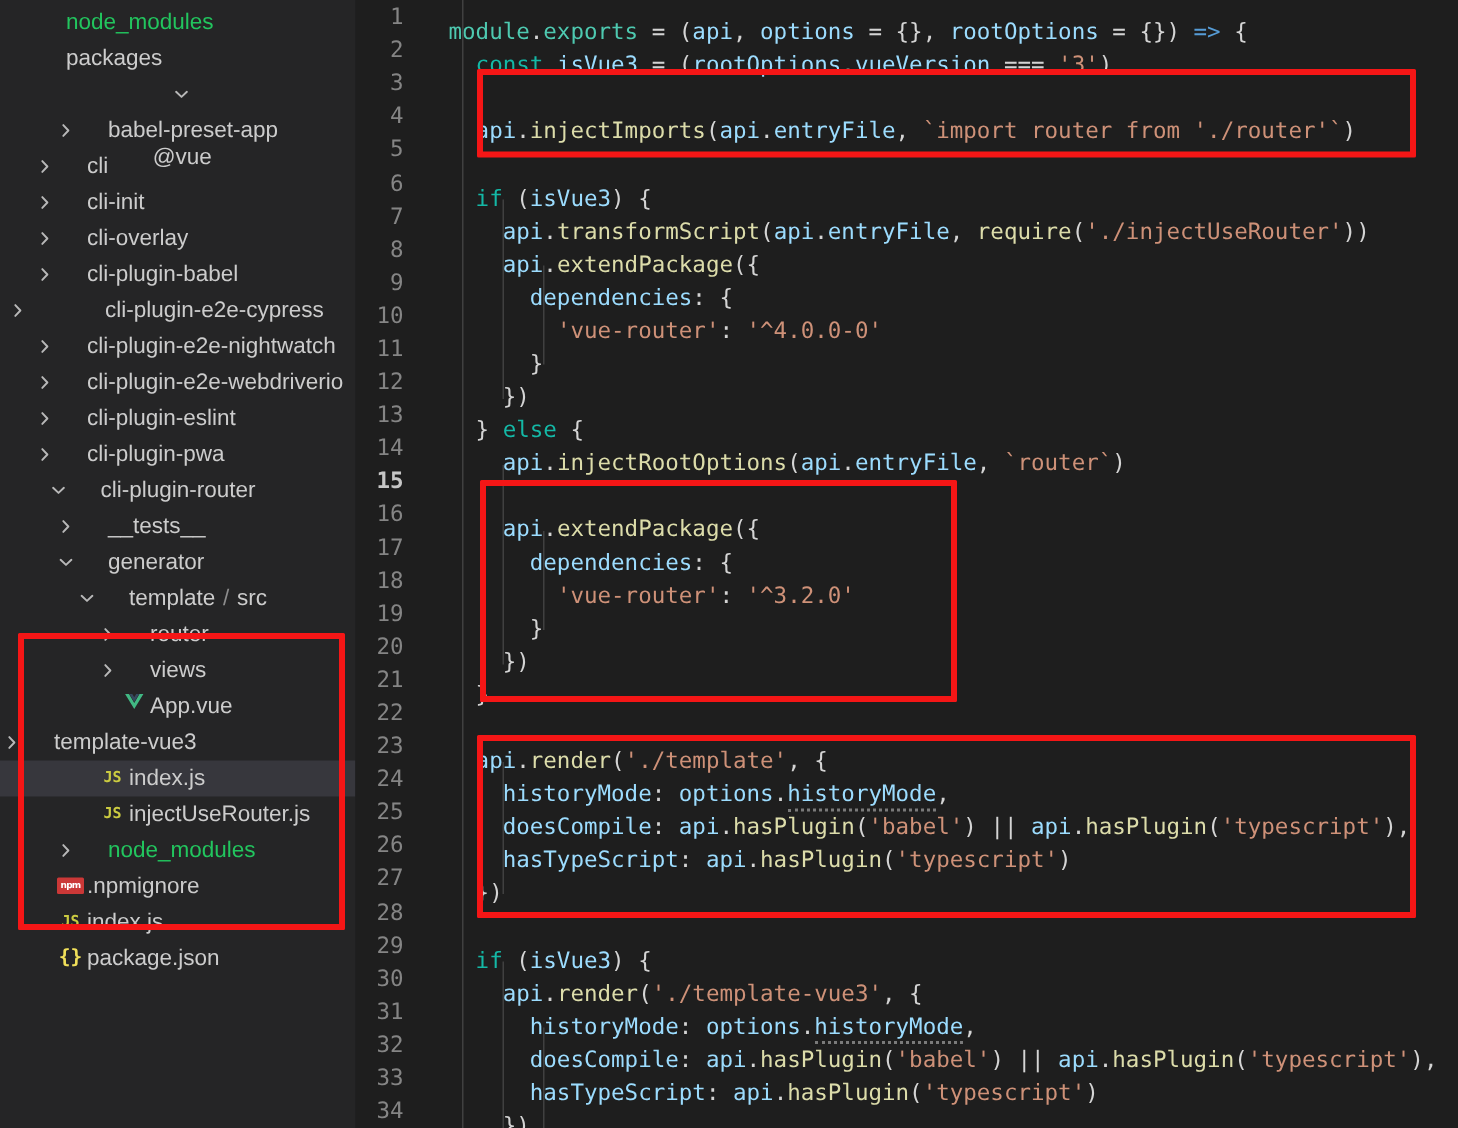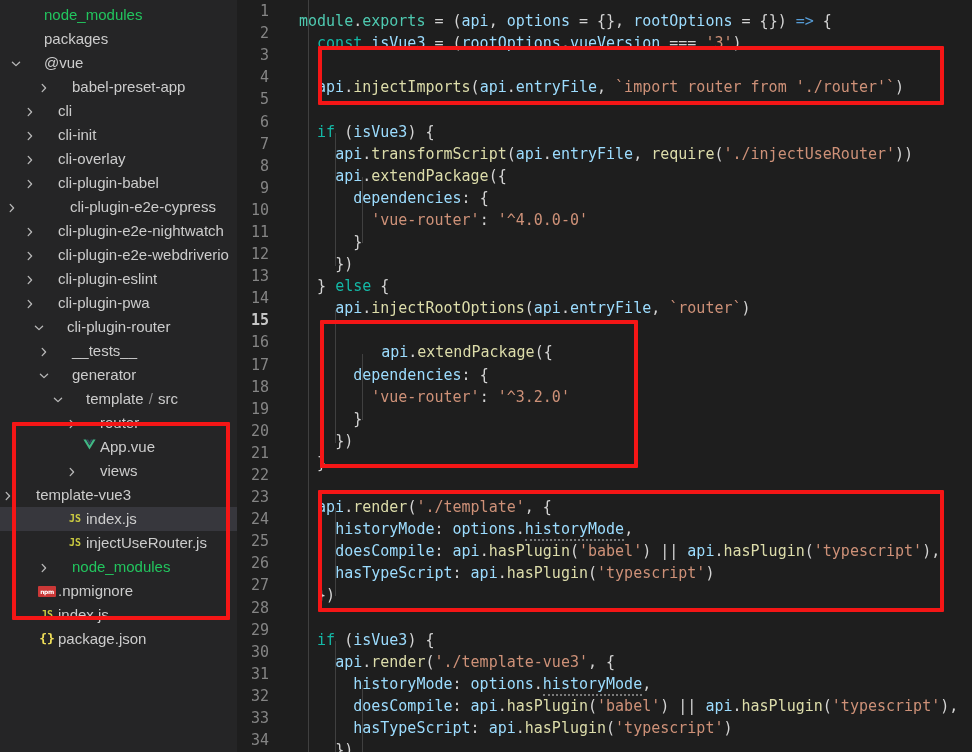--- a/index.html
+++ b/index.html
@@ -136,21 +136,21 @@
         <div class="row dim" style="padding-left: 8px;">
           <span class="chev"></span>
           <span class="ficon"></span>
           <span class="lbl">node_modules</span>
         </div>
         <div class="row" style="padding-left: 8px;">
           <span class="chev"></span>
           <span class="ficon"></span>
           <span class="lbl">packages</span>
         </div>
-        <div class="row" style="padding-left: 8px;">
+        <div class="row" style="padding-left: 8px; flex-direction: column;">
           <span class="chev"><svg width="10" height="10" viewBox="0 0 10 10">
               <path d="M1.4 3.2 L5 6.6 L8.6 3.2" fill="none" stroke="#b8b8b8" stroke-width="1.3" stroke-linecap="round" stroke-linejoin="round"></path>
             </svg></span>
           <span class="ficon"></span>
           <span class="lbl">@vue</span>
         </div>
         <div class="row" style="padding-left: 36px;">
           <span class="chev"><svg width="10" height="10" viewBox="0 0 10 10">
               <path d="M3.2 1.4 L6.6 5 L3.2 8.6" fill="none" stroke="#b8b8b8" stroke-width="1.3" stroke-linecap="round" stroke-linejoin="round"></path>
             </svg></span>
@@ -247,35 +247,35 @@
             </svg></span>
           <span class="ficon"></span>
           <span class="lbl"><span>template</span><span class="sep"> / </span><span>src</span></span>
         </div>
         <div class="row" style="padding-left: 64px;">
           <span class="chev"><svg width="10" height="10" viewBox="0 0 10 10">
               <path d="M3.2 1.4 L6.6 5 L3.2 8.6" fill="none" stroke="#b8b8b8" stroke-width="1.3" stroke-linecap="round" stroke-linejoin="round"></path>
             </svg></span>
           <span class="ficon"></span>
           <span class="lbl">router</span>
+        </div>
+        <div class="row" style="padding-left: 64px;">
+          <span class="chev"><svg width="10" height="10" viewBox="0 0 10 10">
+              <path d="M3.2 1.4 L6.6 5 L3.2 8.6" fill="none" stroke="#b8b8b8" stroke-width="1.3" stroke-linecap="round" stroke-linejoin="round"></path>
+            </svg></span>
+          <span class="ficon"></span>
+          <span class="lbl">views</span>
         </div>
         <div class="row" style="padding-left: 64px;">
           <span class="chev"></span>
           <span class="ficon"><svg width="13" height="11" viewBox="0 0 13 11">
               <path d="M0.4 0.6 H3 L6.5 6.6 L10 0.6 H12.6 L6.5 10.6 Z" fill="#41b883"></path>
               <path d="M3.3 0.6 H5.2 L6.5 2.9 L7.8 0.6 H9.7 L6.5 6.0 Z" fill="#35495e"></path>
             </svg></span>
           <span class="lbl">App.vue</span>
-        </div>
-        <div class="row" style="padding-left: 64px;">
-          <span class="chev"><svg width="10" height="10" viewBox="0 0 10 10">
-              <path d="M3.2 1.4 L6.6 5 L3.2 8.6" fill="none" stroke="#b8b8b8" stroke-width="1.3" stroke-linecap="round" stroke-linejoin="round"></path>
-            </svg></span>
-          <span class="ficon"></span>
-          <span class="lbl">views</span>
         </div>
         <div class="row" style="">
           <span class="chev"><svg width="10" height="10" viewBox="0 0 10 10">
               <path d="M3.2 1.4 L6.6 5 L3.2 8.6" fill="none" stroke="#b8b8b8" stroke-width="1.3" stroke-linecap="round" stroke-linejoin="round"></path>
             </svg></span>
           <span class="ficon"></span>
           <span class="lbl">template-vue3</span>
         </div>
         <div class="row selected" style="padding-left: 50px;">
           <span class="chev"></span>
@@ -322,21 +322,21 @@
         <div class="cline" style="top: 0px;"><div class="gutter">6</div><div class="code"><span class="t-op"> </span><span class="t-op"> </span><span class="t-key">if</span><span class="t-op"> </span><span class="t-op">(</span><span class="t-var">isVue3</span><span class="t-op">)</span><span class="t-op"> </span><span class="t-op">{</span></div></div>
         <div class="cline" style="top: 0px;"><div class="gutter">7</div><div class="code"><span class="t-op"> </span><span class="t-op"> </span><span class="t-op"> </span><span class="t-op"> </span><span class="t-var">api</span><span class="t-op">.</span><span class="t-fn">transformScript</span><span class="t-op">(</span><span class="t-var">api</span><span class="t-op">.</span><span class="t-prop">entryFile</span><span class="t-op">,</span><span class="t-op"> </span><span class="t-fn">require</span><span class="t-op">(</span><span class="t-str">'./injectUseRouter'</span><span class="t-op">)</span><span class="t-op">)</span></div></div>
         <div class="cline" style="top: 0px;"><div class="gutter">8</div><div class="code"><span class="t-op"> </span><span class="t-op"> </span><span class="t-op"> </span><span class="t-op"> </span><span class="t-var">api</span><span class="t-op">.</span><span class="t-fn">extendPackage</span><span class="t-op">(</span><span class="t-op">{</span></div></div>
         <div class="cline" style="top: 0px;"><div class="gutter">9</div><div class="code"><span class="t-op"> </span><span class="t-op"> </span><span class="t-op"> </span><span class="t-op"> </span><span class="t-op"> </span><span class="t-op"> </span><span class="t-var">dependencies</span><span class="t-op">:</span><span class="t-op"> </span><span class="t-op">{</span></div></div>
         <div class="cline" style="top: 0px;"><div class="gutter">10</div><div class="code"><span class="t-op"> </span><span class="t-op"> </span><span class="t-op"> </span><span class="t-op"> </span><span class="t-op"> </span><span class="t-op"> </span><span class="t-op"> </span><span class="t-op"> </span><span class="t-str">'vue-router'</span><span class="t-op">:</span><span class="t-op"> </span><span class="t-str">'^4.0.0-0'</span></div></div>
         <div class="cline" style="top: 0px;"><div class="gutter">11</div><div class="code"><span class="t-op"> </span><span class="t-op"> </span><span class="t-op"> </span><span class="t-op"> </span><span class="t-op"> </span><span class="t-op"> </span><span class="t-op">}</span></div></div>
         <div class="cline" style="top: 0px;"><div class="gutter">12</div><div class="code"><span class="t-op"> </span><span class="t-op"> </span><span class="t-op"> </span><span class="t-op"> </span><span class="t-op">}</span><span class="t-op">)</span></div></div>
         <div class="cline" style="top: 0px;"><div class="gutter">13</div><div class="code"><span class="t-op"> </span><span class="t-op"> </span><span class="t-op">}</span><span class="t-op"> </span><span class="t-key">else</span><span class="t-op"> </span><span class="t-op">{</span></div></div>
         <div class="cline" style="top: 0px;"><div class="gutter">14</div><div class="code"><span class="t-op"> </span><span class="t-op"> </span><span class="t-op"> </span><span class="t-op"> </span><span class="t-var">api</span><span class="t-op">.</span><span class="t-fn">injectRootOptions</span><span class="t-op">(</span><span class="t-var">api</span><span class="t-op">.</span><span class="t-prop">entryFile</span><span class="t-op">,</span><span class="t-op"> </span><span class="t-str">`router`</span><span class="t-op">)</span></div></div>
         <div class="cline" style="top: 0px;"><div class="gutter cur">15</div><div class="code">&nbsp;</div></div>
-        <div class="cline" style="top: 0px; gap: 46px;"><div class="gutter">16</div><div class="code"><span class="t-op"> </span><span class="t-op"> </span><span class="t-op"> </span><span class="t-op"> </span><span class="t-var">api</span><span class="t-op">.</span><span class="t-fn">extendPackage</span><span class="t-op">(</span><span class="t-op">{</span></div></div>
+        <div class="cline" style="top: 0px;"><div class="gutter">16</div><div class="code"><span class="t-op"> </span><span class="t-op"> </span><span class="t-op"> </span><span class="t-op"> </span><span class="t-var">api</span><span class="t-op">.</span><span class="t-fn">extendPackage</span><span class="t-op">(</span><span class="t-op">{</span></div></div>
         <div class="cline" style="top: 0px;"><div class="gutter">17</div><div class="code"><span class="t-op"> </span><span class="t-op"> </span><span class="t-op"> </span><span class="t-op"> </span><span class="t-op"> </span><span class="t-op"> </span><span class="t-var">dependencies</span><span class="t-op">:</span><span class="t-op"> </span><span class="t-op">{</span></div></div>
         <div class="cline" style="top: 0px;"><div class="gutter">18</div><div class="code"><span class="t-op"> </span><span class="t-op"> </span><span class="t-op"> </span><span class="t-op"> </span><span class="t-op"> </span><span class="t-op"> </span><span class="t-op"> </span><span class="t-op"> </span><span class="t-str">'vue-router'</span><span class="t-op">:</span><span class="t-op"> </span><span class="t-str">'^3.2.0'</span></div></div>
         <div class="cline" style="top: 0px;"><div class="gutter">19</div><div class="code"><span class="t-op"> </span><span class="t-op"> </span><span class="t-op"> </span><span class="t-op"> </span><span class="t-op"> </span><span class="t-op"> </span><span class="t-op">}</span></div></div>
         <div class="cline" style="top: 0px;"><div class="gutter">20</div><div class="code"><span class="t-op"> </span><span class="t-op"> </span><span class="t-op"> </span><span class="t-op"> </span><span class="t-op">}</span><span class="t-op">)</span></div></div>
         <div class="cline" style="top: 0px;"><div class="gutter">21</div><div class="code"><span class="t-op"> </span><span class="t-op"> </span><span class="t-op">}</span></div></div>
         <div class="cline" style="top: 0px;"><div class="gutter">22</div><div class="code">&nbsp;</div></div>
         <div class="cline" style="top: 0px;"><div class="gutter">23</div><div class="code"><span class="t-op"> </span><span class="t-op"> </span><span class="t-var">api</span><span class="t-op">.</span><span class="t-fn">render</span><span class="t-op">(</span><span class="t-str">'./template'</span><span class="t-op">,</span><span class="t-op"> </span><span class="t-op">{</span></div></div>
         <div class="cline" style="top: 0px;"><div class="gutter">24</div><div class="code"><span class="t-op"> </span><span class="t-op"> </span><span class="t-op"> </span><span class="t-op"> </span><span class="t-var">historyMode</span><span class="t-op">:</span><span class="t-op"> </span><span class="t-var">options</span><span class="t-op">.</span><span class="t-prop squig">historyMode</span><span class="t-op">,</span></div></div>
         <div class="cline" style="top: 0px;"><div class="gutter">25</div><div class="code"><span class="t-op"> </span><span class="t-op"> </span><span class="t-op"> </span><span class="t-op"> </span><span class="t-var">doesCompile</span><span class="t-op">:</span><span class="t-op"> </span><span class="t-var">api</span><span class="t-op">.</span><span class="t-fn">hasPlugin</span><span class="t-op">(</span><span class="t-str">'babel'</span><span class="t-op">)</span><span class="t-op"> </span><span class="t-op">|</span><span class="t-op">|</span><span class="t-op"> </span><span class="t-var">api</span><span class="t-op">.</span><span class="t-fn">hasPlugin</span><span class="t-op">(</span><span class="t-str">'typescript'</span><span class="t-op">)</span><span class="t-op">,</span></div></div>
         <div class="cline" style="top: 0px;"><div class="gutter">26</div><div class="code"><span class="t-op"> </span><span class="t-op"> </span><span class="t-op"> </span><span class="t-op"> </span><span class="t-var">hasTypeScript</span><span class="t-op">:</span><span class="t-op"> </span><span class="t-var">api</span><span class="t-op">.</span><span class="t-fn">hasPlugin</span><span class="t-op">(</span><span class="t-str">'typescript'</span><span class="t-op">)</span></div></div>

